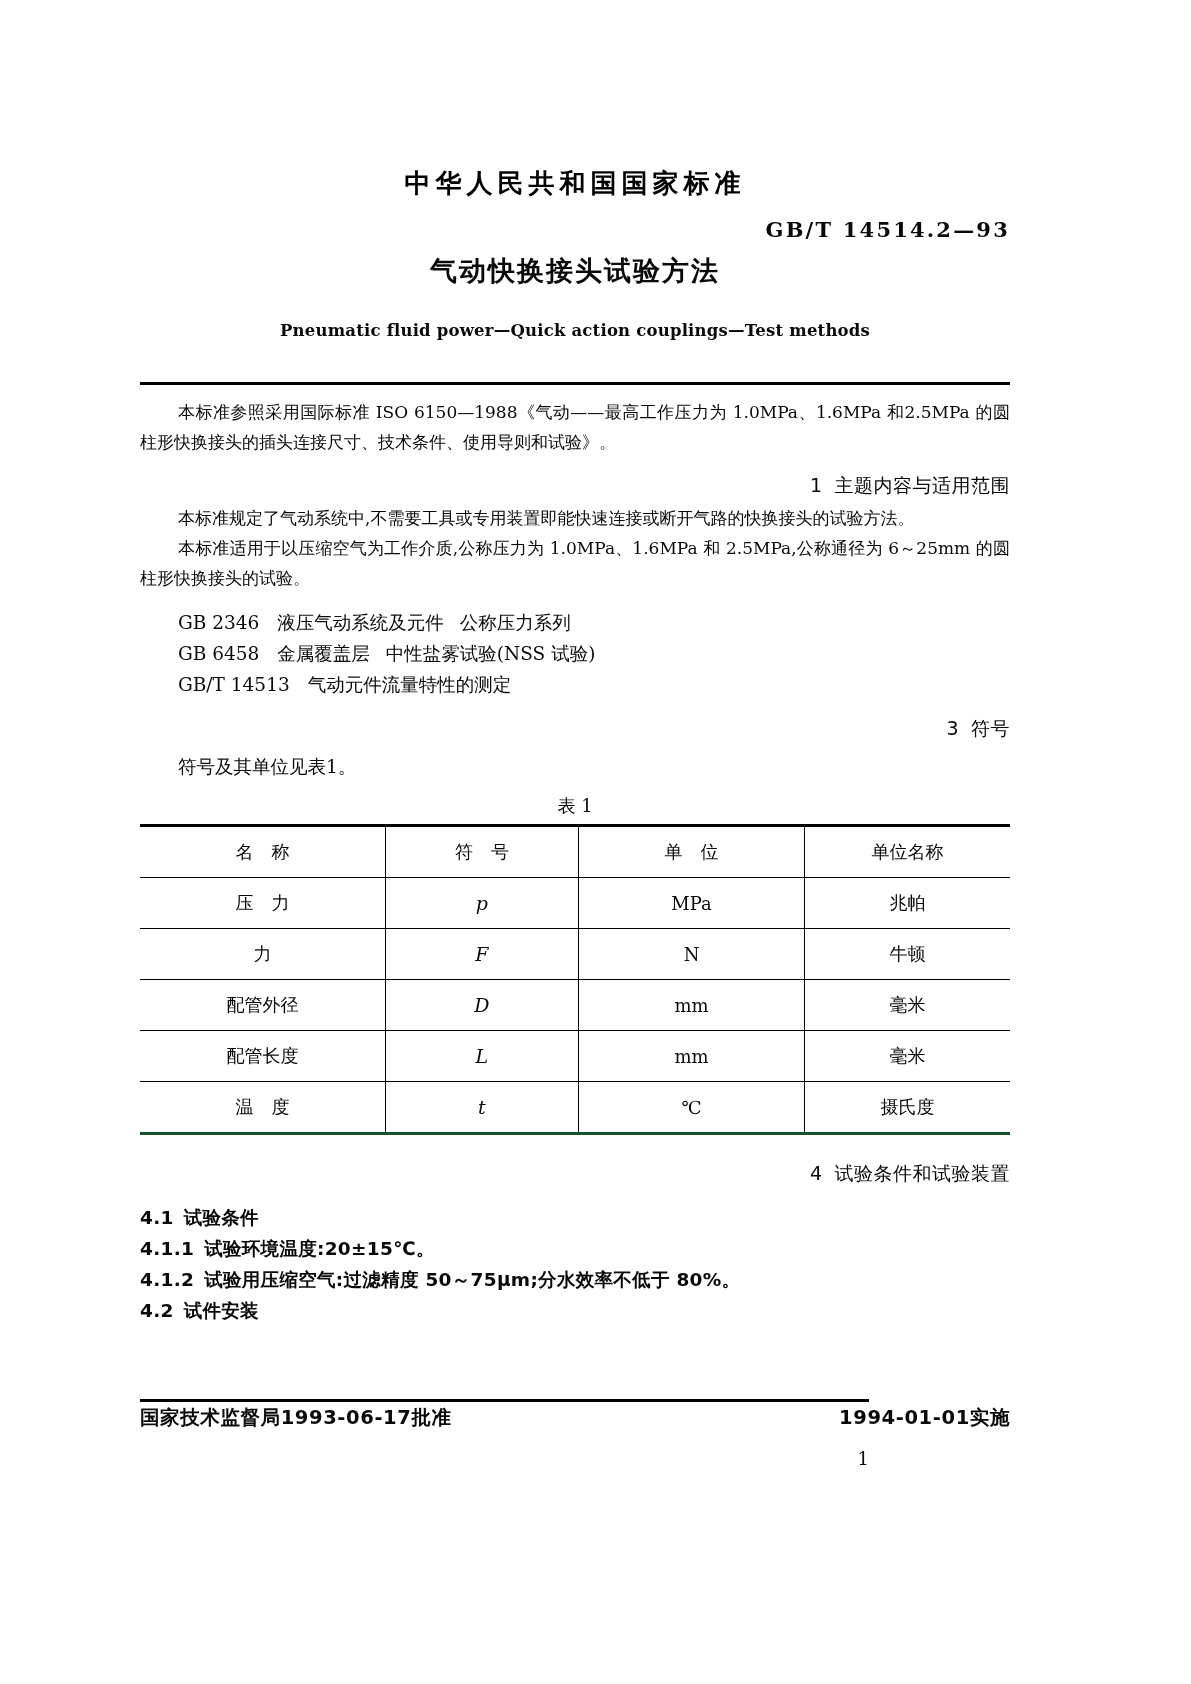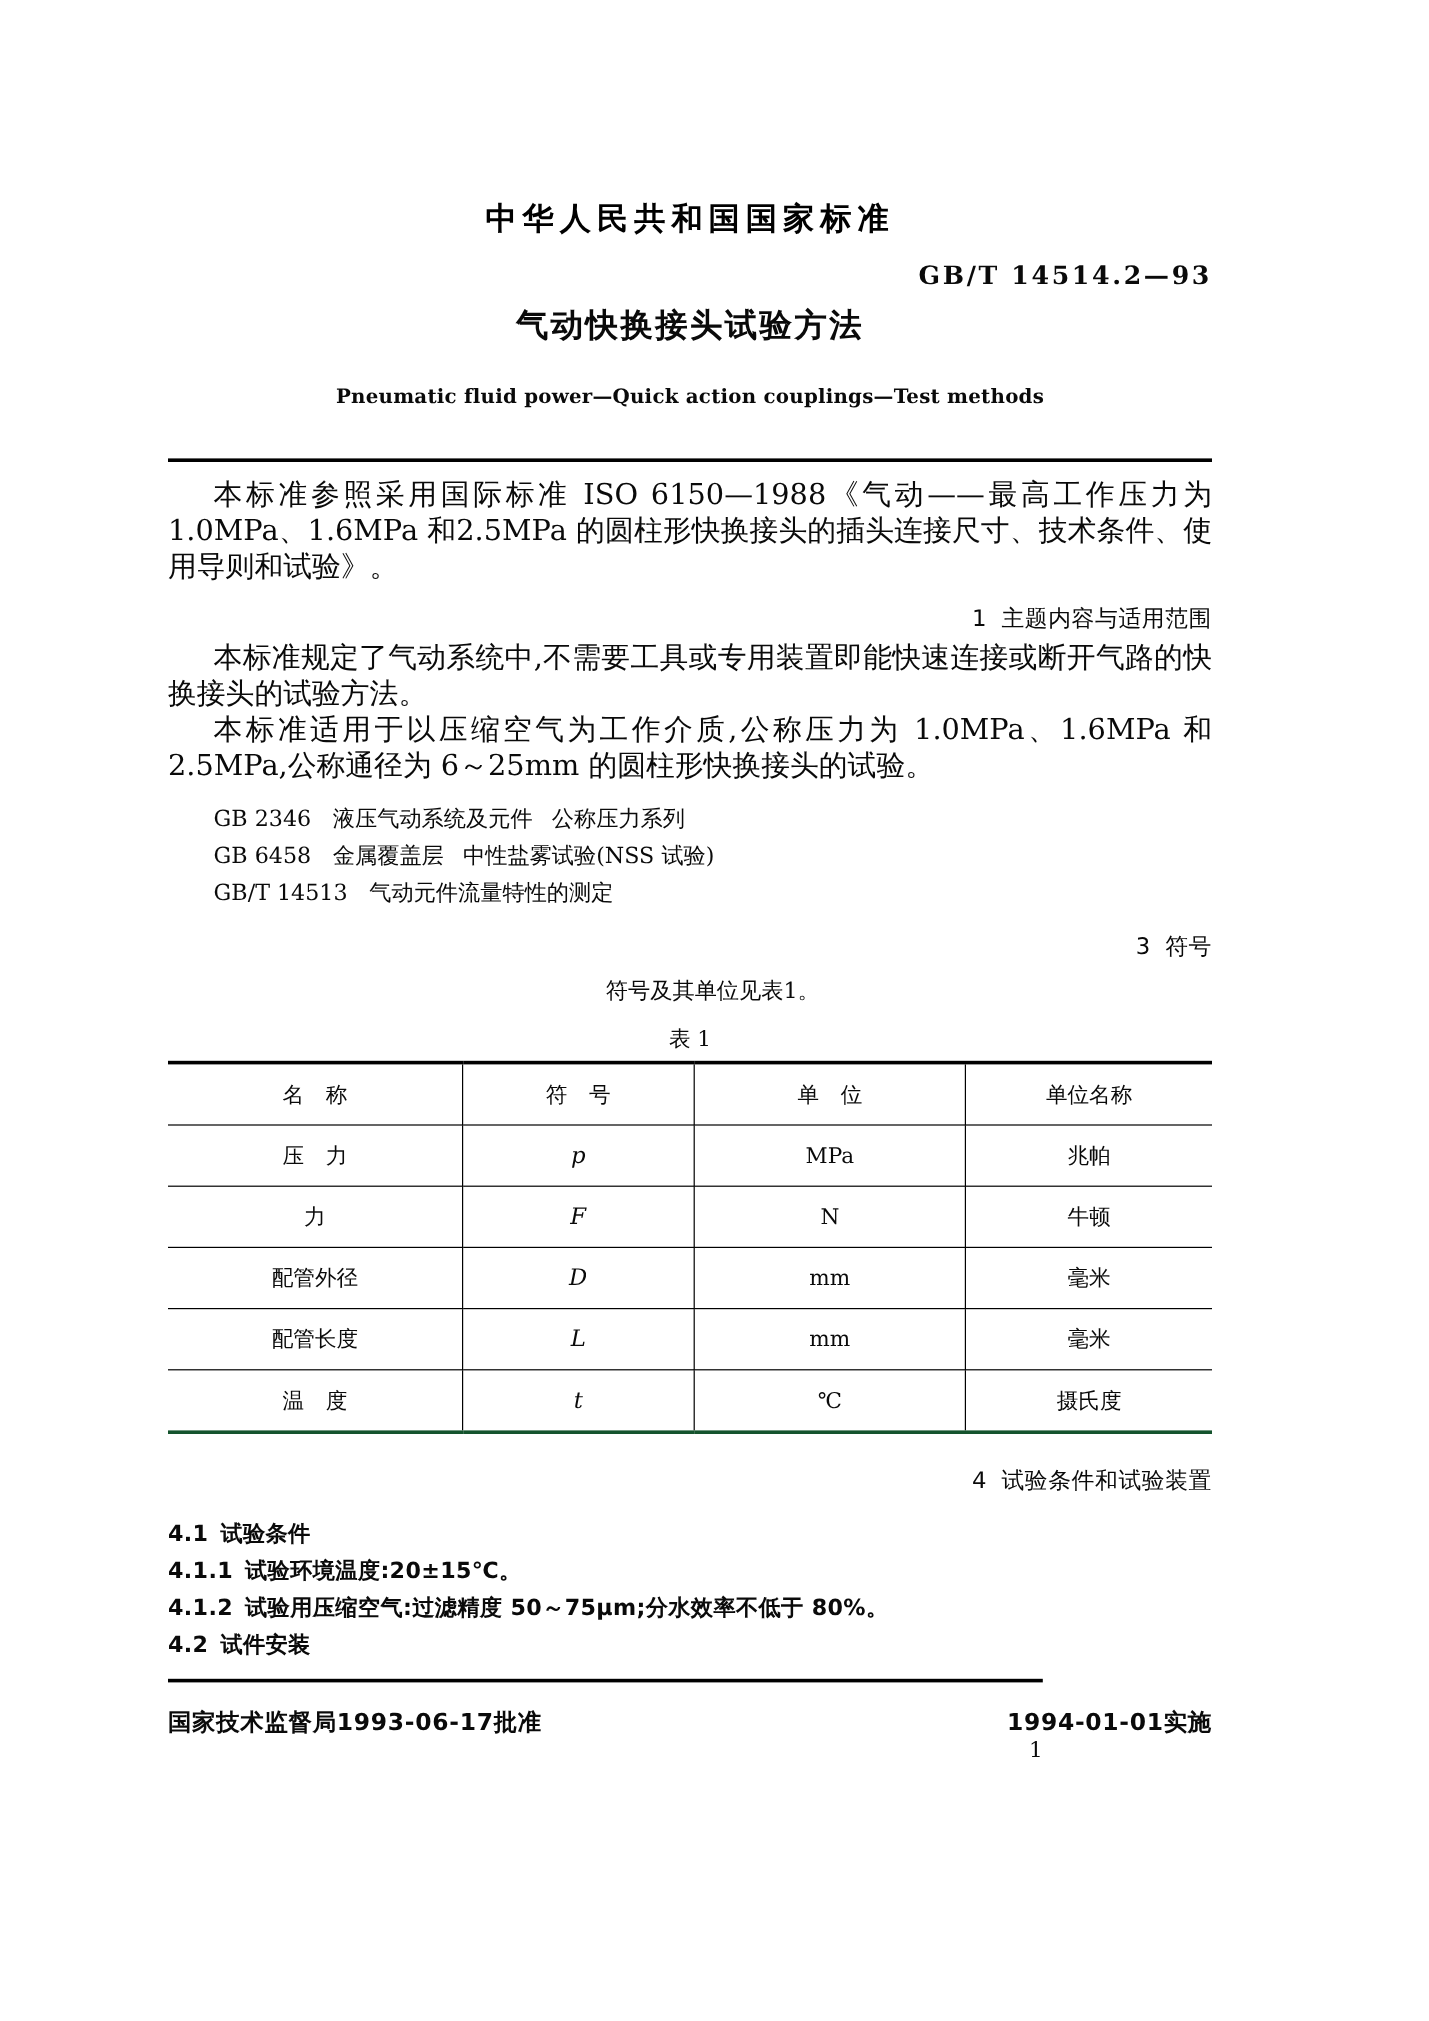--- a/index.html
+++ b/index.html
@@ -75,21 +75,21 @@
   }
 
   .rule-top {
     margin-top: 42px;
     border-top: 3.5px solid #000;
     height: 0;
   }
 
   
   .para {
-    font-size: 24px;
+    font-size: 17px;
     line-height: 30px;
     text-align: justify;
     text-justify: inter-ideograph;
     margin: 0;
   }
   .para.indent { text-indent: 38px; }
   .p-block { margin-top: 12px; }
 
   .sec-head {
     font-family: "DejaVu Sans", "Liberation Sans", sans-serif;
@@ -122,21 +122,20 @@
     white-space: nowrap;
   }
   .ref-item .code { margin-right: 18px; }
   .ref-item .gap { display: inline-block; width: 16px; }
 
   .note-line {
     font-size: 18.5px;
     line-height: 30px;
     text-indent: 38px;
     margin-top: 10px;
-    text-align: center;
   }
 
   
   .table-caption {
     text-align: center;
     font-size: 18px;
     margin-top: 12px;
     margin-bottom: 6px;
   }
   table.sym {
@@ -179,21 +178,20 @@
     position: absolute;
     left: 140px;
     width: 870px;
     top: 1404px;
     display: flex;
     justify-content: space-between;
     font-family: "DejaVu Sans", "Liberation Sans", sans-serif;
     font-weight: bold;
     font-size: 19.5px;
     letter-spacing: 0.6px;
-    margin-top: 18px;
   }
   .page-num {
     position: absolute;
     right: 140px;
     top: 1448px;
     font-size: 18px;
     font-family: "DejaVu Serif", "Liberation Serif", serif;
   }
 
   .nowrap { white-space: nowrap; }

